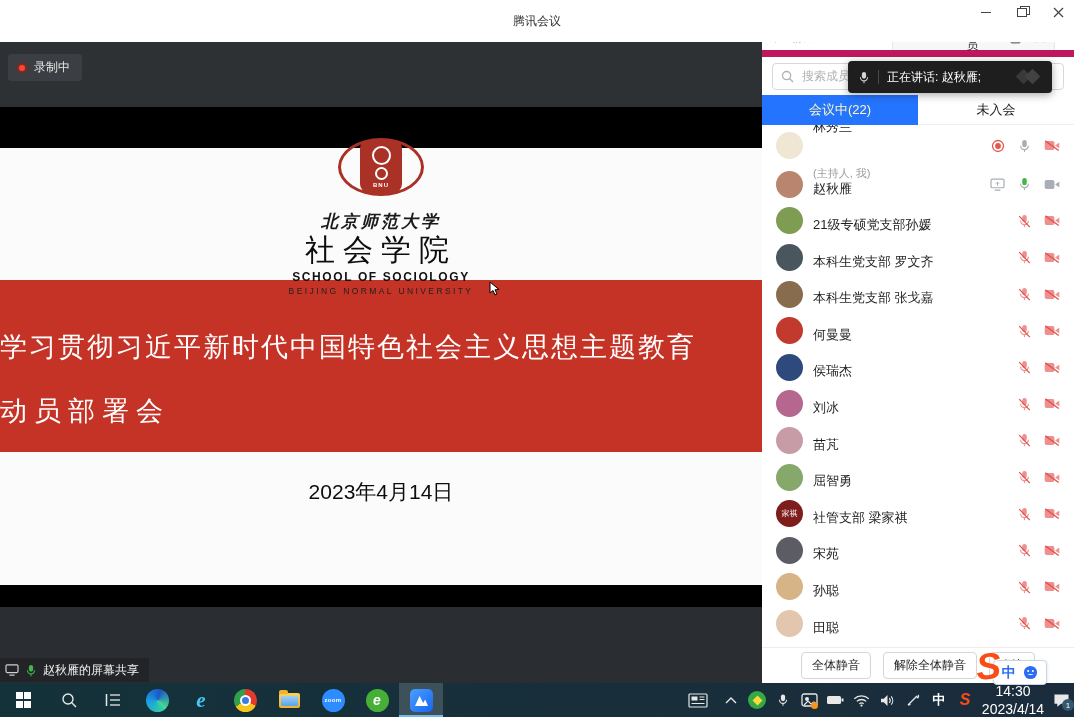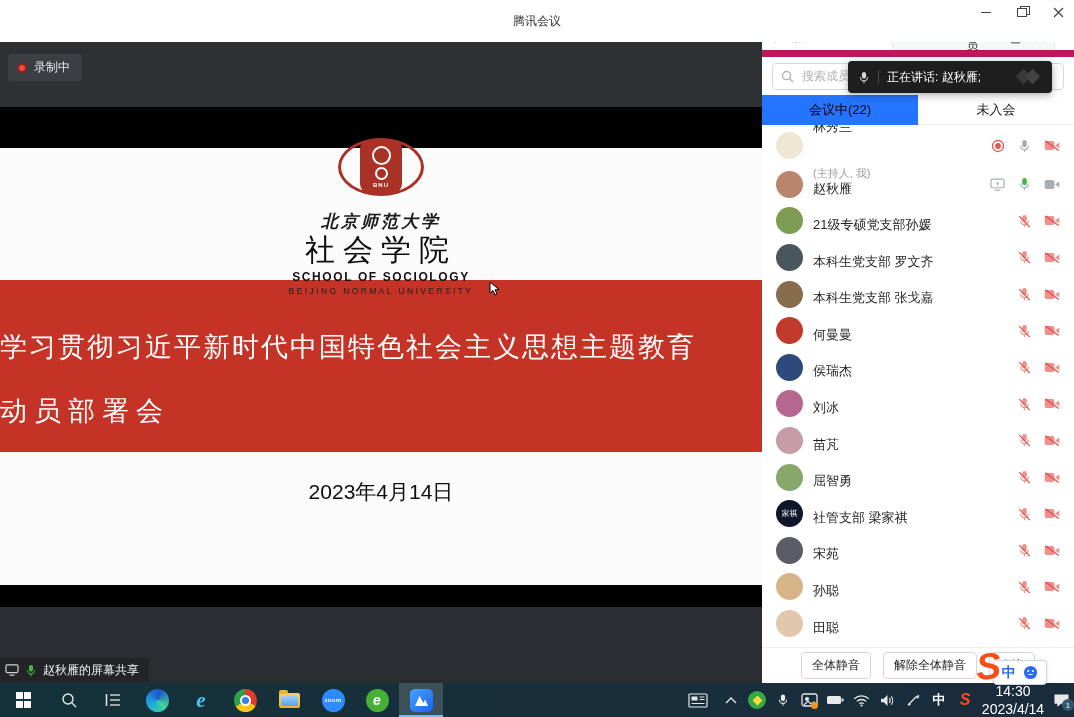--- a/index.html
+++ b/index.html
@@ -71,21 +71,21 @@
   .toast{position:absolute;left:86px;top:4px;width:204px;height:32px;background:#1e1e1e;border-radius:4px;
     display:flex;align-items:center;gap:8px;padding:0 10px;box-sizing:border-box;box-shadow:0 2px 8px rgba(0,0,0,.35);z-index:8;}
   .toast .vdiv{width:1px;height:14px;background:#4a4a4a;}
   .toast span{font-size:12px;color:#fff;white-space:nowrap;}
   .wm{margin-left:auto;position:relative;width:26px;height:16px;opacity:.9;}
   .wm i{position:absolute;width:11px;height:11px;background:#3c3c3c;transform:rotate(45deg);top:2px;}
   .wm i:first-child{left:2px;}
   .wm i:last-child{left:11px;background:#464646;}
   .filter-tabs{height:30px;display:flex;flex:none;}
   .ftab{flex:1;display:flex;align-items:center;justify-content:center;font-size:13px;color:#222;background:#fff;cursor:pointer;border-bottom:1px solid #eee;}
-  .ftab.active{color:#000000;border-bottom:none;}
+  .ftab.active{color:#fef9c3;border-bottom:none;}
   .plist{flex:1;overflow:hidden;display:flex;flex-direction:column;}
   .prow{height:36.6px;flex:none;display:flex;align-items:center;gap:10px;padding:0 14px;box-sizing:border-box;}
   .prow.two-line{height:41px;}
   .avatar{width:27px;height:27px;border-radius:50%;flex:none;display:flex;align-items:center;justify-content:center;
     color:#fff;font-size:8px;letter-spacing:0;overflow:hidden;}
   .pcol{display:flex;flex-direction:column;line-height:1.2;}
   .pname{font-size:13px;color:#1f1f1f;white-space:nowrap;margin-top:8px;}
   .psub{font-size:11px;color:#9a9a9a;margin-top:32px;}
   .picons{margin-left:auto;display:flex;align-items:center;gap:13px;}
   .st-icon{display:flex;align-items:center;cursor:pointer;}
@@ -519,21 +519,21 @@
           <span class="st-icon">
             <svg width="16" height="13" viewBox="0 0 19 15">
               <rect x="0.8" y="2.2" width="11.6" height="10.6" rx="2.2" fill="#ee9090"></rect>
               <path d="M13.2 7.5 L18.2 4 v7 z" fill="#ee9090"></path>
               <line x1="1.5" y1="2" x2="17.5" y2="13.5" stroke="#e0524a" stroke-width="1.5"></line>
             </svg>
           </span>
         </div>
   </div>
       <div class="prow">
-    <div class="avatar" style="background: #0f172a; text-align: center;">家祺</div>
+    <div class="avatar" style="background: #7f1d1d; text-align: center;">家祺</div>
     <div class="pcol">
       <span class="pname">社管支部 梁家祺</span>
 
     </div>
     <div class="picons">
           <span class="st-icon">
             <svg width="13" height="14" viewBox="0 0 16 17">
               <rect x="5.2" y="1" width="5.6" height="9" rx="2.8" fill="#ee9090"></rect>
               <path d="M3.2 8.2a4.8 4.8 0 0 0 9.6 0" fill="none" stroke="#ee9090" stroke-width="1.4"></path>
               <line x1="8" y1="13.6" x2="8" y2="16" stroke="#ee9090" stroke-width="1.4"></line>

